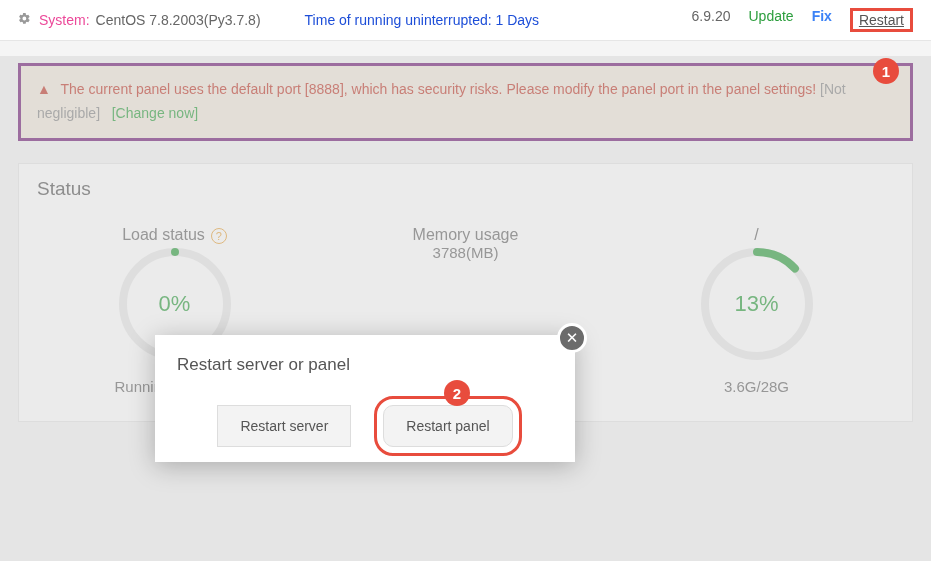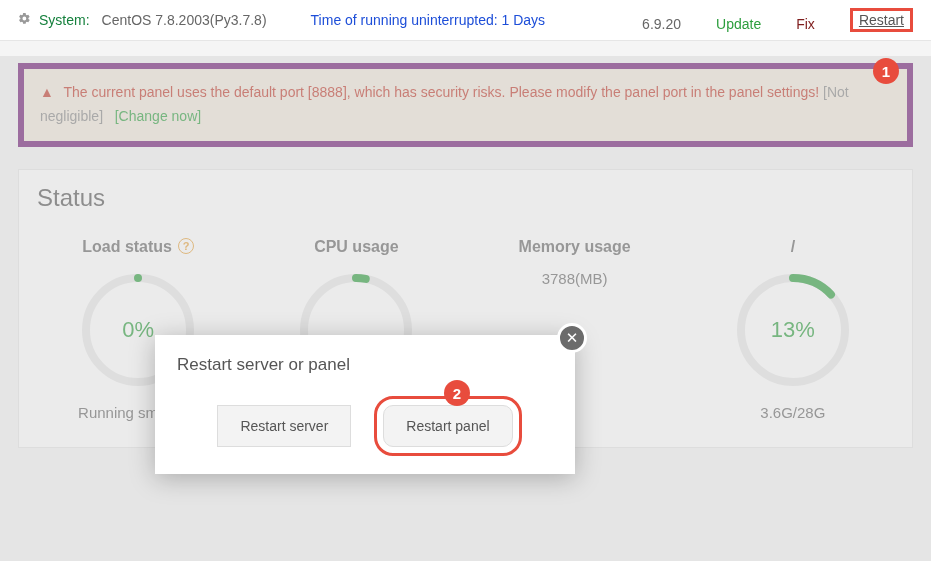--- a/index.html
+++ b/index.html
@@ -19,85 +19,84 @@
       display: flex;
       align-items: center;
       font-size: 14px;
       color: #666;
     }
     .gear {
       color: #999;
       margin-right: 8px;
       font-size: 13px;
     }
-    .sys-label { color: #15803d; margin-right: 12px; }
+    .sys-label { color: #ec4899; margin-right: 6px; }
     .sys-val { color: #666; margin-right: 44px; }
     .uptime { color: #1d4ed8; text-align: right; }
     .top-right {
       margin-left: auto;
       display: flex;
-      align-items: flex-end;
-      gap: 35px;
+      align-items: flex-start;
+      gap: 18px;
     }
     .ver { color: #666; }
     .link-green { color: #2c9e3d; cursor: pointer; }
-    .link-grey { color: #7f1d1d; cursor: pointer; }
+    .link-grey { color: #3b82f6; cursor: pointer; font-weight: bold; }
     .restart-box {
       border: 3px solid #e84c3d;
       border-radius: 0;
       padding: 1px 6px;
     }
     .restart-link {
       color: #555;
       text-decoration: underline;
       cursor: pointer;
     }
     .content { padding: 0 18px; }
     .alert {
       background: #f0e7da;
-      border: 6px solid #701a75;
+      border: 3px solid #701a75;
       padding: 12px 16px;
       margin-top: 22px;
       font-size: 14px;
       line-height: 1.7;
     }
     .alert-tri { color: #c0392b; margin-right: 6px; }
     .alert-red { color: #c0392b; }
     .alert-grey { color: #888; }
     .alert-green { color: #2c9e3d; cursor: pointer; }
     .panel {
       background: #fff;
       border: 1px solid #e6e6e6;
       margin-top: 22px;
       padding: 0;
     }
     .panel-title {
-      font-size: 24px;
+      font-size: 19px;
       color: #555;
       padding: 14px 18px 8px;
       font-weight: 400;
     }
     .gauges {
       display: flex;
       justify-content: space-around;
       padding: 18px 10px 26px;
     }
     .gauge {
       text-align: center;
       width: 220px;
     }
     .g-label {
       font-size: 16px;
       color: #666;
-      margin-bottom: 14px;
-      display: flex;
-      justify-content: center;
-      align-items: flex-start;
+      margin-bottom: 0;
+      display: flex;
+      justify-content: center;
+      align-items: flex-end;
       gap: 6px;
-      font-weight: bold;
     }
     .help-icon {
       display: inline-flex;
       width: 16px; height: 16px;
       border: 1px solid #e8a33d;
       color: #e8a33d;
       border-radius: 50%;
       font-size: 11px;
       align-items: center;
       justify-content: center;
@@ -145,21 +144,21 @@
       background: #fff;
       box-shadow: 0 4px 24px rgba(0,0,0,0.25);
       z-index: 10;
     }
     .modal-head {
       padding: 20px 22px 12px;
       font-size: 17px;
       color: #555;
     }
     .modal-body {
-      padding: 18px 22px 27px;
+      padding: 18px 22px 15px;
       display: flex;
       gap: 32px;
       justify-content: center;
     }
     .btn {
       background: #f3f3f3;
       border: 1px solid #ddd;
       color: #555;
       font-size: 14px;
       padding: 12px 22px;
@@ -252,35 +251,20 @@
       <svg width="120" height="120">
         <circle class="ring-bg" cx="60" cy="60" r="52"></circle>
         <circle class="ring-fg" cx="60" cy="60" r="52" stroke-dasharray="0 326.7256359733385"></circle>
       </svg>
       <div class="ring-val">0%</div>
     </div>
     <div class="g-sub">Running smoothly</div>
   </div>
         <div class="gauge">
     <div class="g-label">
-      <span>CPU usage</span>
-
-    </div>
-    <div class="ring">
-      
-      <svg width="120" height="120">
-        <circle class="ring-bg" cx="60" cy="60" r="52"></circle>
-        <circle class="ring-fg" cx="60" cy="60" r="52" stroke-dasharray="9.801769079200154 326.7256359733385"></circle>
-      </svg>
-      <div class="ring-val"></div>
-    </div>
-    <div class="g-sub"></div>
-  </div>
-        <div class="gauge">
-    <div class="g-label">
       <span>Memory usage</span>
 
     </div>
     <div class="g-sub">3788(MB)</div>
   </div>
         <div class="gauge">
     <div class="g-label">
       <span>/</span>
 
     </div>

